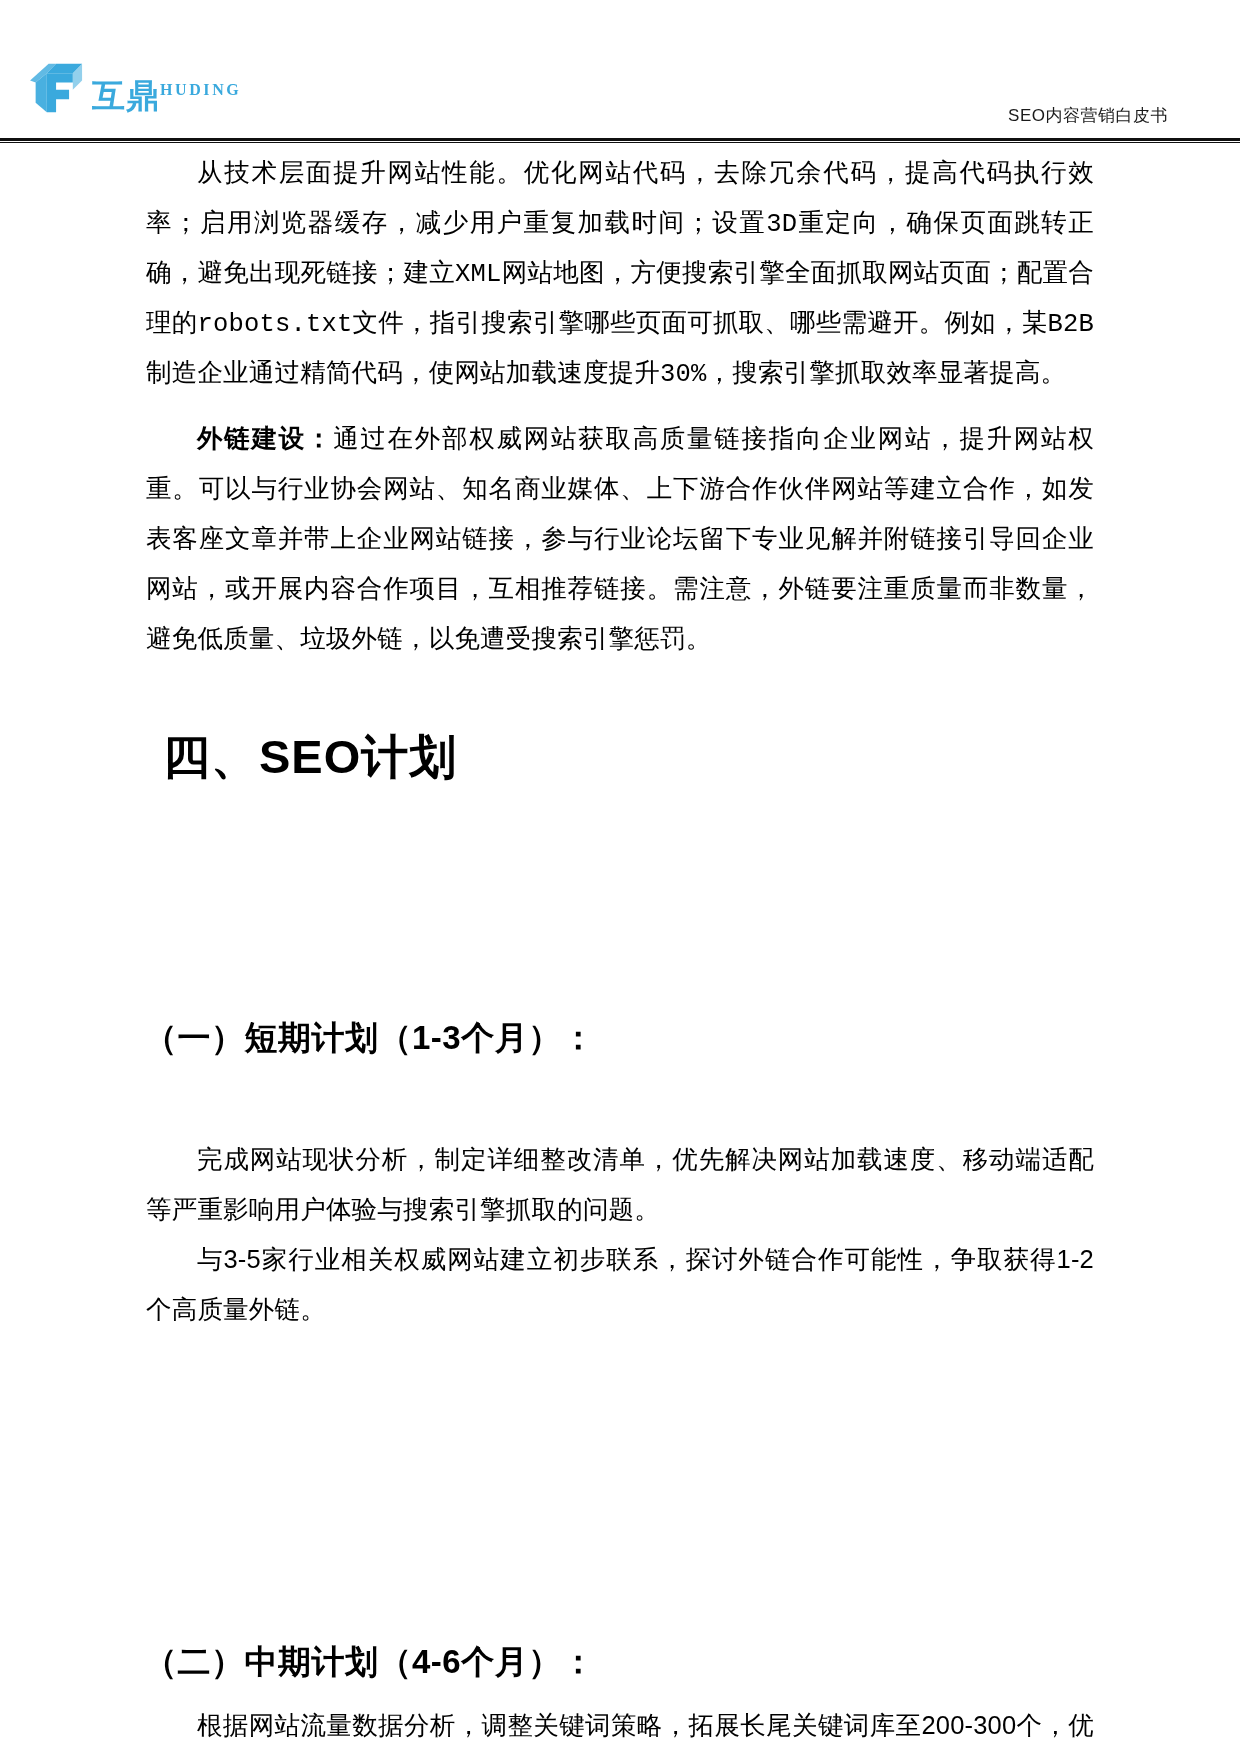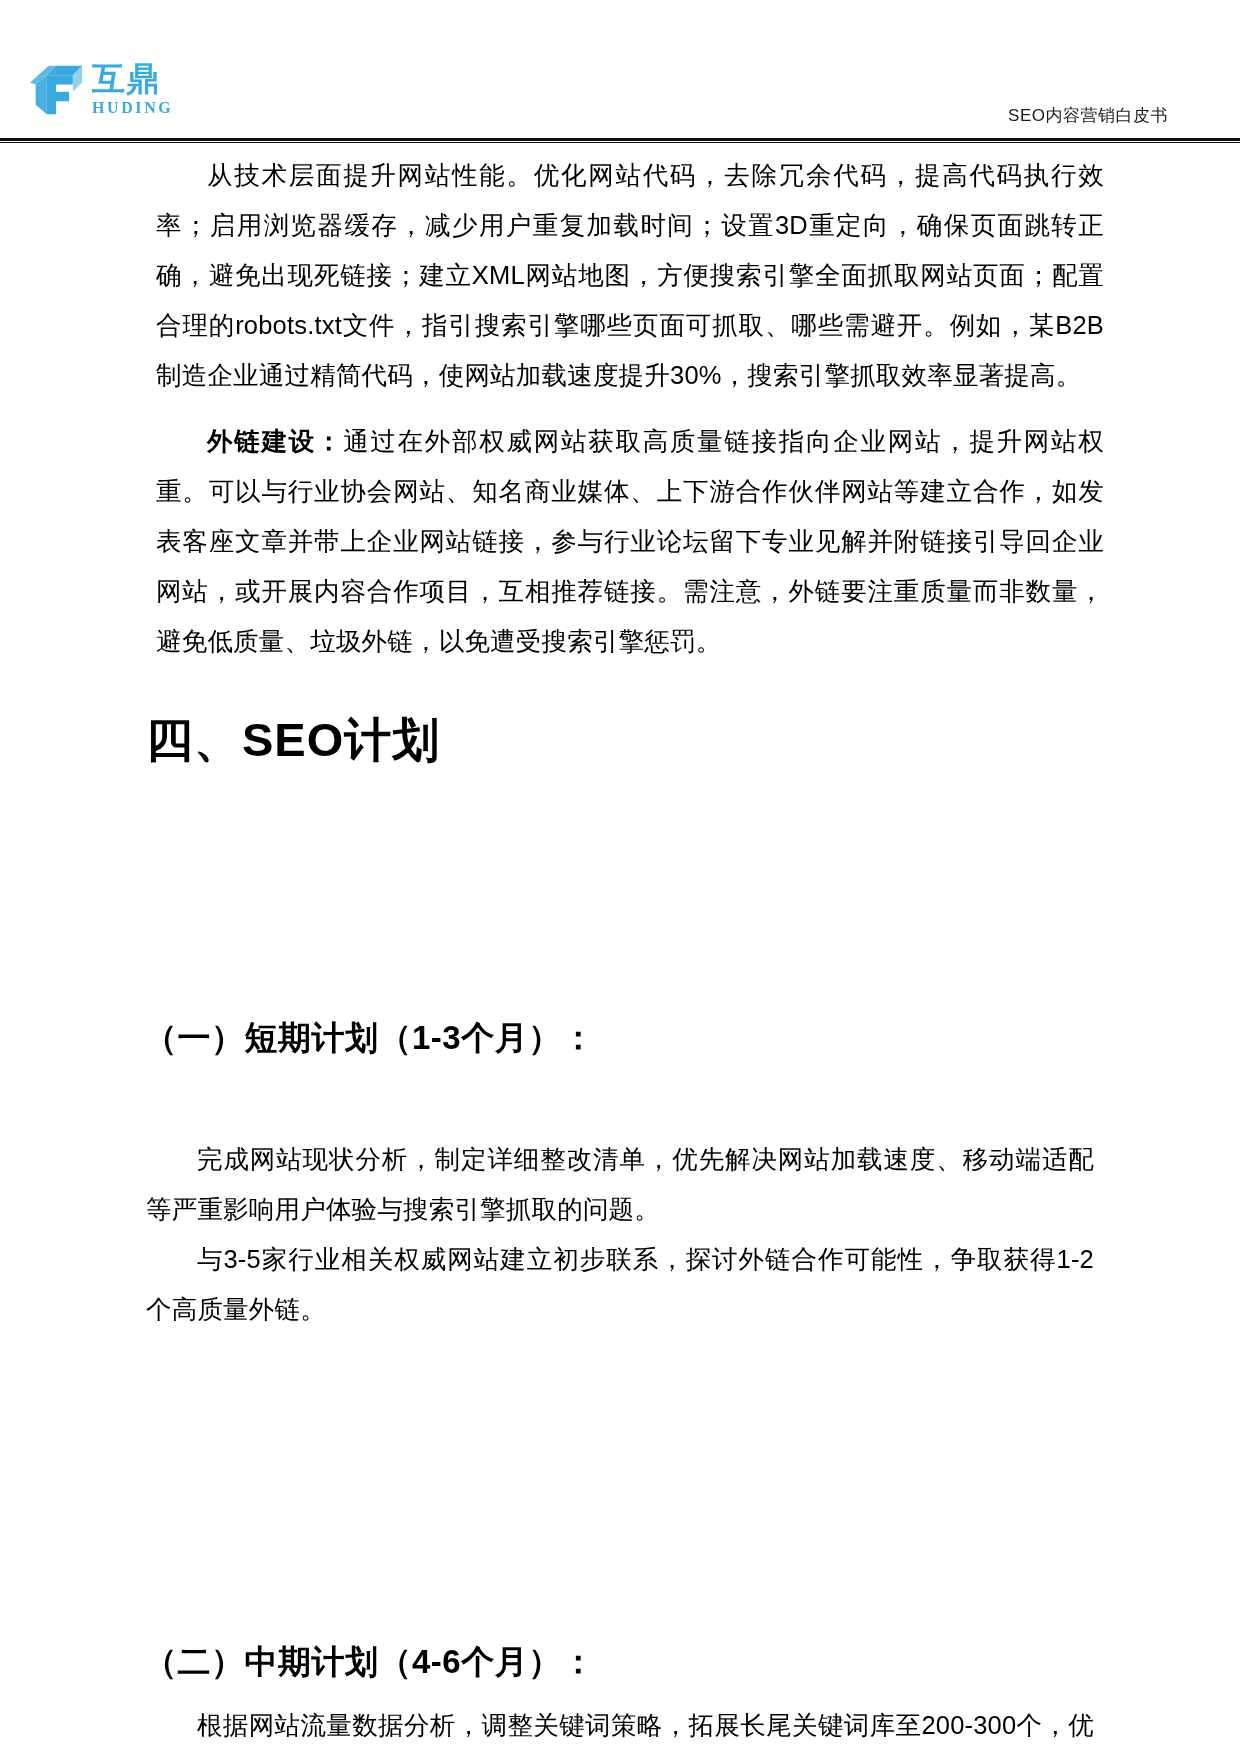--- a/index.html
+++ b/index.html
@@ -36,21 +36,21 @@
     align-items: flex-end;
     gap: 6px;
   }
   .logo-mark {
     width: 58px;
     height: 52px;
     display: block;
   }
   .logo-text-block {
     display: flex;
-    flex-direction: column;
+    flex-direction: row;
     align-items: flex-start;
     line-height: 1;
   }
   .logo-cn {
     font-family: "Liberation Serif", "DejaVu Serif", serif;
     font-weight: 700;
     font-size: 33px;
     color: #3aa9dd;
     letter-spacing: 1px;
     line-height: 1.05;
@@ -81,43 +81,44 @@
     height: 0;
     border-top: 3px solid #101010;
     border-bottom: 1px solid #101010;
     height: 5px;
     box-sizing: border-box;
   }
 
   
   .content {
     position: absolute;
-    left: 156px;
+    left: 146px;
     top: 150px;
     width: 948px;
+    font-family: Liberation Mono, monospace;
   }
   p.para {
     margin: 0 0 0 0;
     font-size: 25.5px;
     line-height: 50px;
     text-align: justify;
     text-justify: inter-ideograph;
     letter-spacing: 0.2px;
     color: #000000;
   }
   p.indent {
     text-indent: 2em;
   }
   .lead {
     font-weight: 700;
   }
   .gap-sm { height: 16px; }
 
   h1.section {
-    margin: 0;
+    margin: 17px;
     font-size: 47px;
     font-weight: 700;
     letter-spacing: 1px;
     line-height: 1.2;
     color: #000000;
   }
   h2.subsection {
     margin: 16px;
     font-size: 33px;
     font-weight: 700;

